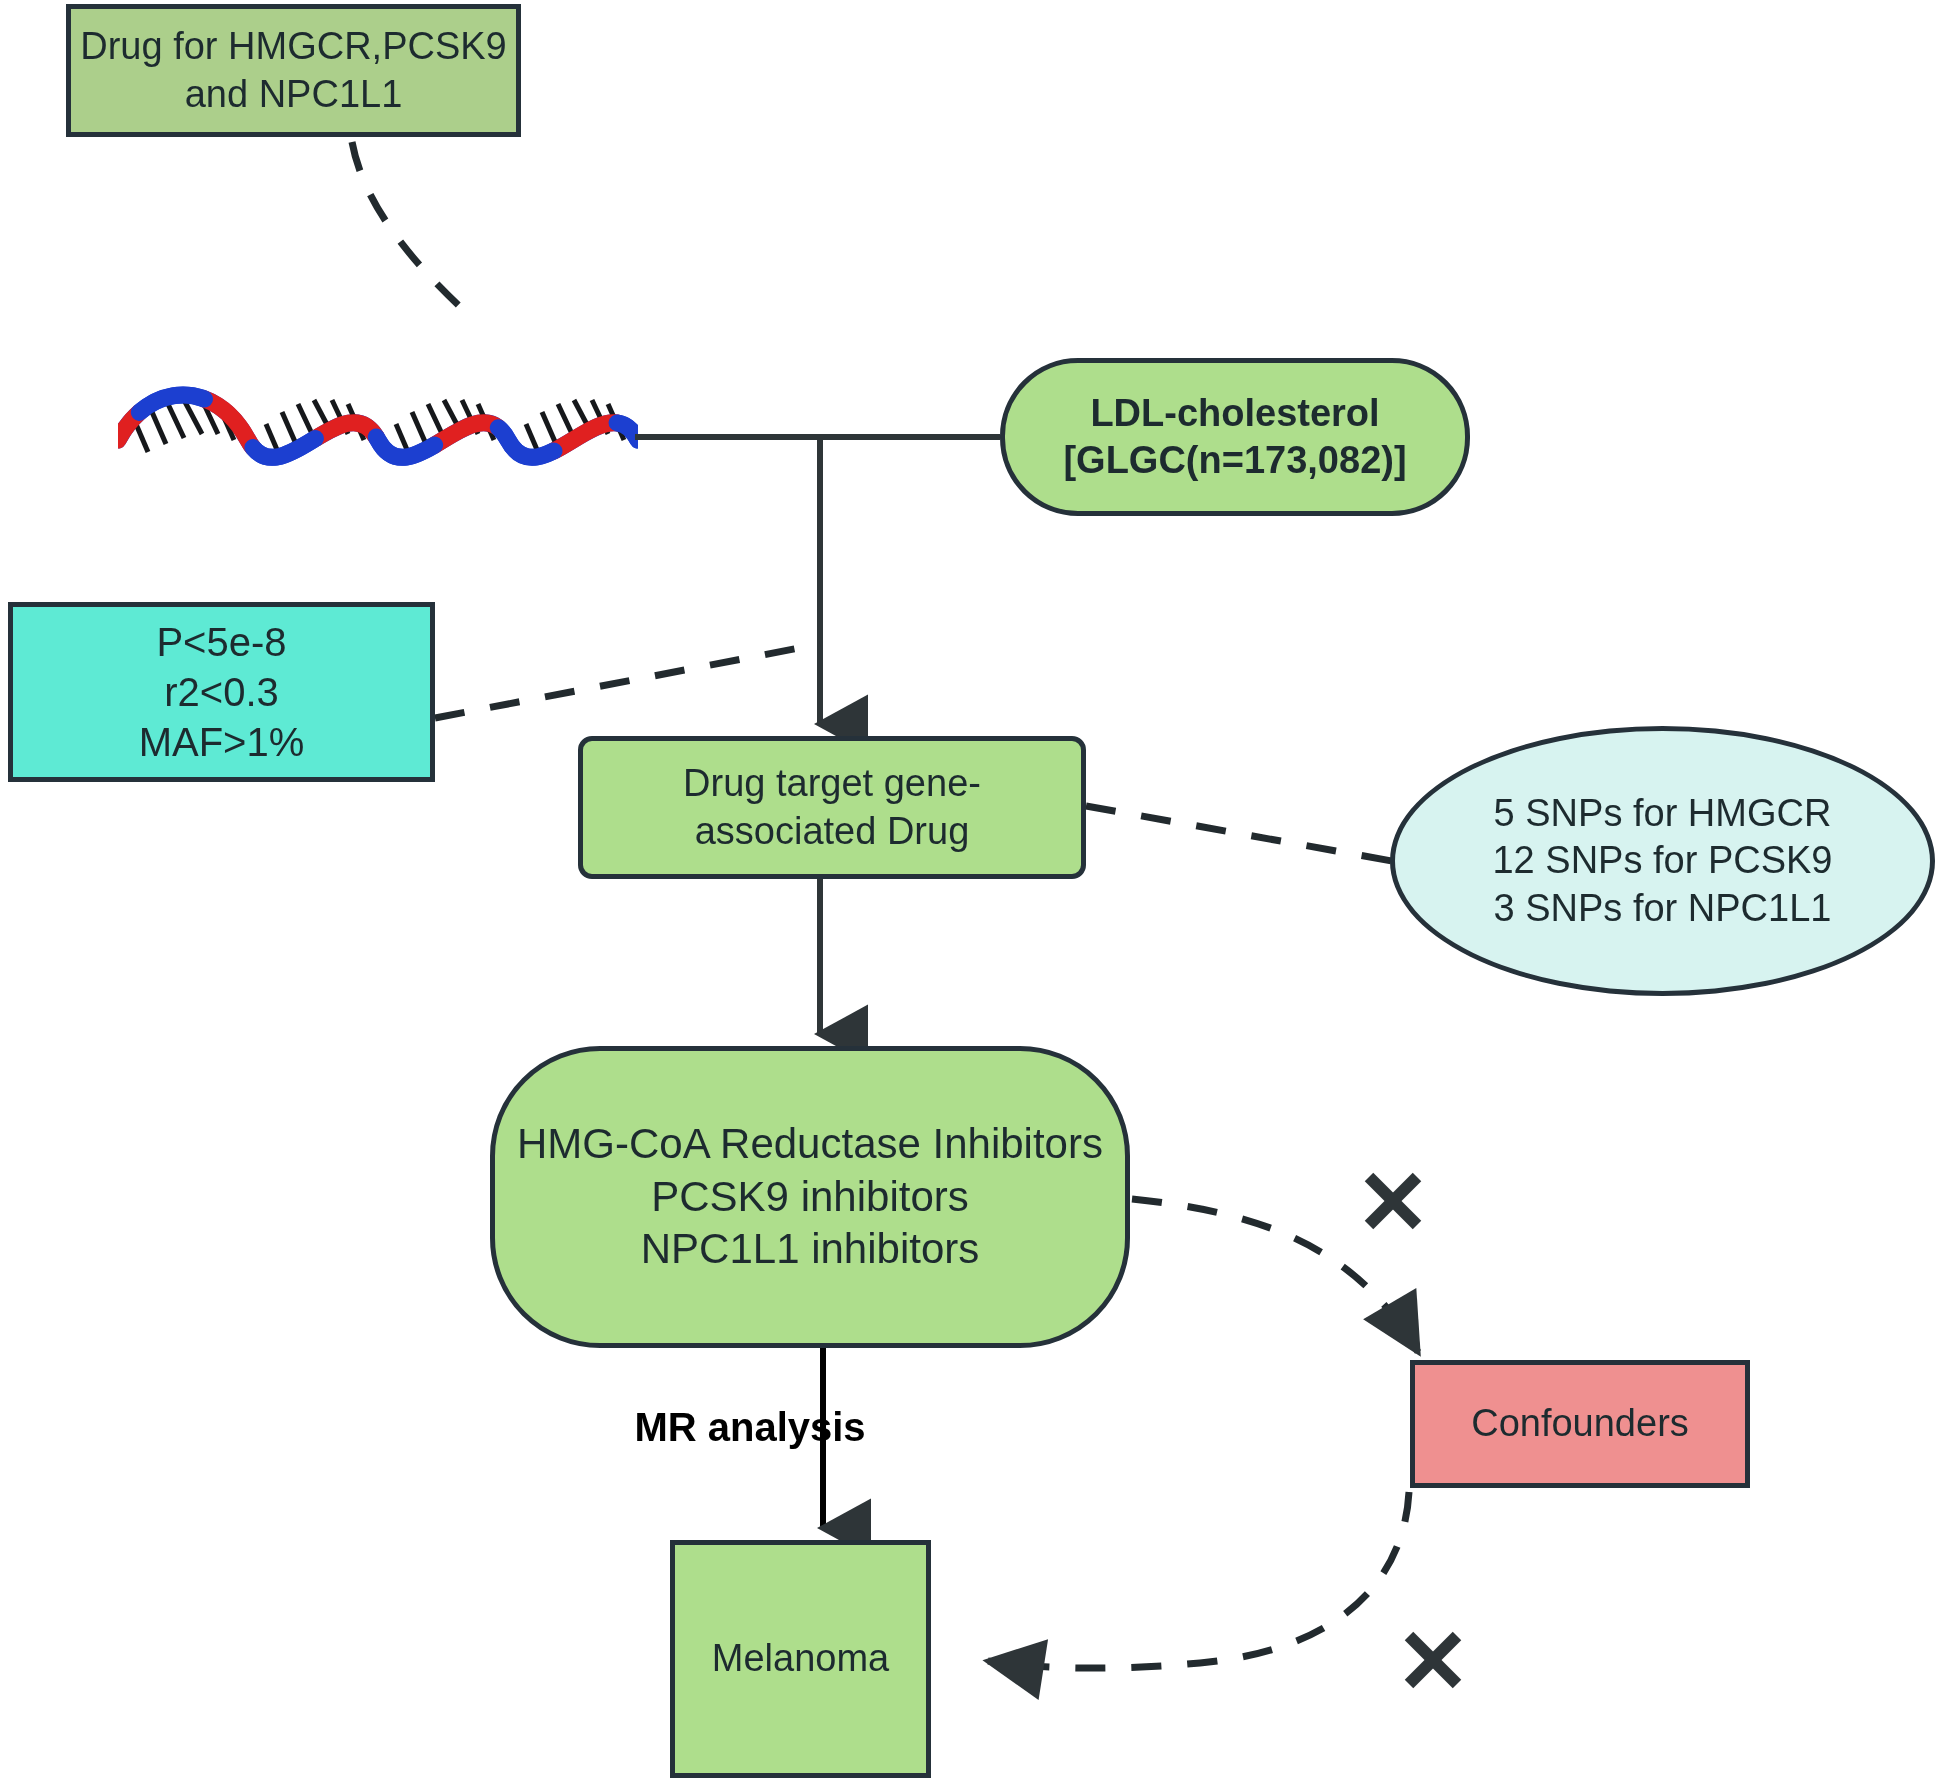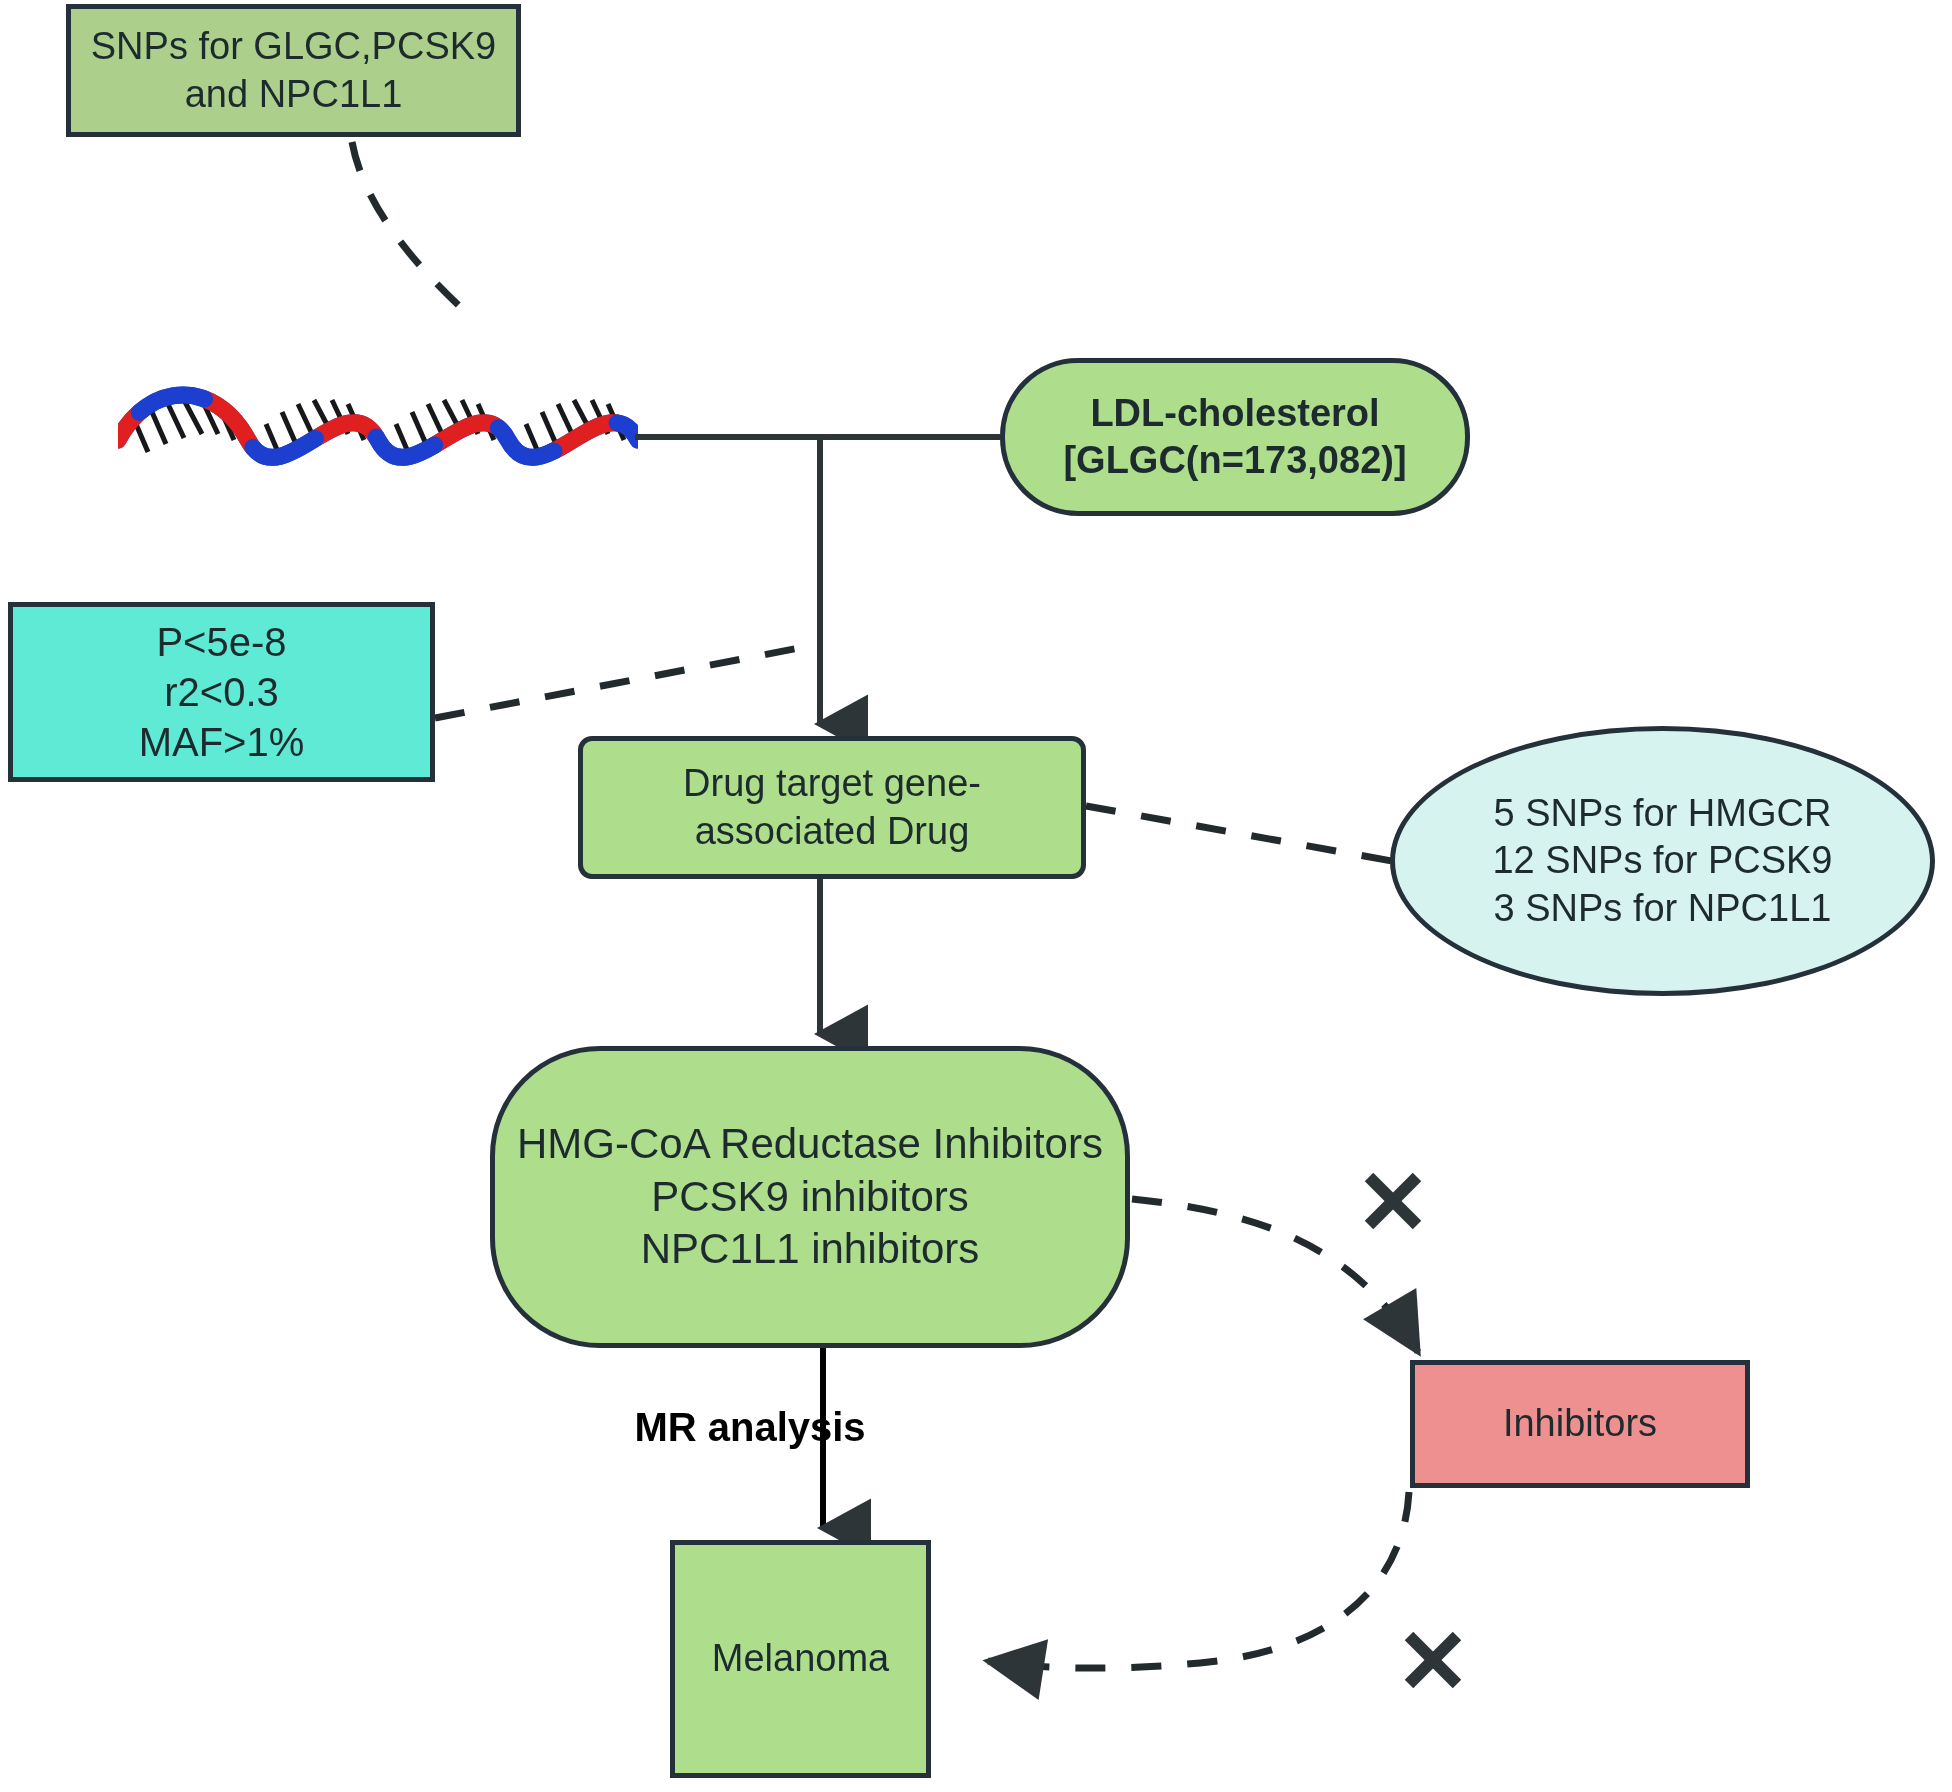--- a/index.html
+++ b/index.html
@@ -192,40 +192,40 @@
     <g stroke="#2e3538" stroke-width="12" stroke-linecap="butt">
       <line x1="1369" y1="1177" x2="1417" y2="1225"></line>
       <line x1="1417" y1="1177" x2="1369" y2="1225"></line>
     </g>
     <g stroke="#2e3538" stroke-width="12" stroke-linecap="butt">
       <line x1="1409" y1="1636" x2="1457" y2="1684"></line>
       <line x1="1457" y1="1636" x2="1409" y2="1684"></line>
     </g>
   </svg>
 
-  <div class="node green" id="node-snps-source">SNPs for GLGC,PCSK9
+  <div class="node green" id="node-snps-source">Drug for HMGCR,PCSK9
 and NPC1L1</div>
 
   <div class="node green-soft" id="node-ldl">LDL-cholesterol
 [GLGC(n=173,082)]</div>
 
   <div class="node white-box" id="node-filters">P&lt;5e-8
 r2&lt;0.3
 MAF&gt;1%</div>
 
   <div class="node green-soft" id="node-drug-target">Drug target gene-
 associated Drug</div>
 
   <div class="node cyan-ellipse" id="node-snp-counts">5 SNPs for HMGCR
 12 SNPs for PCSK9
 3 SNPs for NPC1L1</div>
 
   <div class="node green-soft" id="node-inhibitors">HMG-CoA Reductase Inhibitors
 PCSK9 inhibitors
 NPC1L1 inhibitors</div>
 
-  <div class="node red-box" id="node-confounders">Inhibitors</div>
+  <div class="node red-box" id="node-confounders">Confounders</div>
 
   <div class="node green-soft" id="node-melanoma">Melanoma</div>
 
   <div id="label-mr-analysis">MR analysis</div>
 
 </div>
 
 </body></html>

